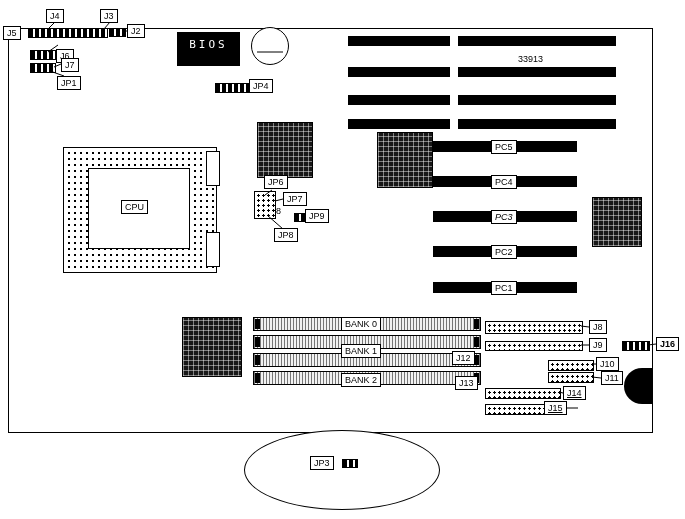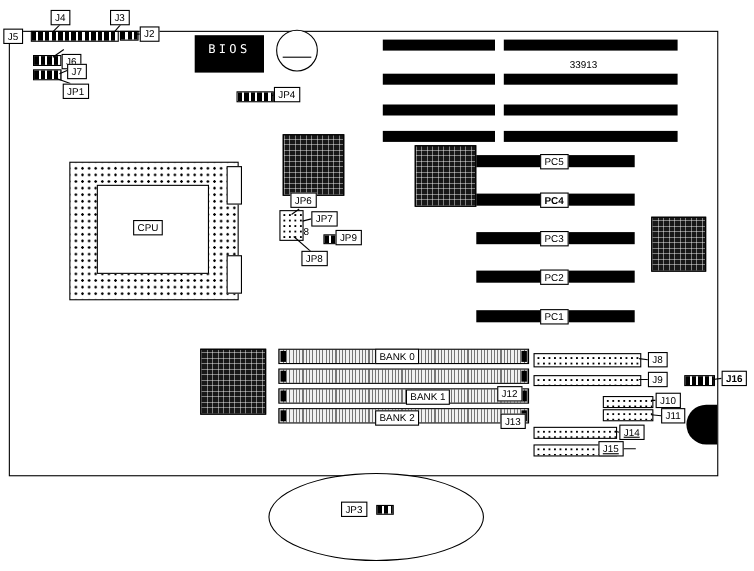--- a/index.html
+++ b/index.html
@@ -88,34 +88,34 @@
   <div class="lbl" style="left:264px;top:175px;">JP6</div>
   <div class="lbl" style="left:283px;top:192px;">JP7</div>
   <div class="txt" style="left:276px;top:206px;">8</div>
   <div class="lbl" style="left:274px;top:228px;">JP8</div>
   <div class="jblock" style="left:294px;top:213px;width:10px;height:7px;"></div>
   <div class="lbl" style="left:305px;top:209px;">JP9</div>
 
   <div class="pcibar" style="left:433px;top:141px;width:144px;height:11px;"></div>
   <div class="lbl" style="left:491px;top:140px;">PC5</div>
   <div class="pcibar" style="left:433px;top:176px;width:144px;height:11px;"></div>
-  <div class="lbl" style="left:491px;top:175px;font-weight:bold;">PC4</div>
+  <div class="lbl" style="left:491px;top:175px;">PC4</div>
   <div class="pcibar" style="left:433px;top:211px;width:144px;height:11px;"></div>
-  <div class="lbl" style="left:491px;top:210px;">PC3</div>
+  <div class="lbl" style="left:491px;top:210px;font-style:italic;">PC3</div>
   <div class="pcibar" style="left:433px;top:246px;width:144px;height:11px;"></div>
   <div class="lbl" style="left:491px;top:245px;">PC2</div>
   <div class="pcibar" style="left:433px;top:282px;width:144px;height:11px;"></div>
   <div class="lbl" style="left:491px;top:281px;">PC1</div>
 
   <div class="simm" style="left:253px;top:317px;width:226px;height:12px;"></div>
   <div class="simm" style="left:253px;top:335px;width:226px;height:12px;"></div>
   <div class="simm" style="left:253px;top:353px;width:226px;height:12px;"></div>
   <div class="simm" style="left:253px;top:371px;width:226px;height:12px;"></div>
   <div class="lbl" style="left:341px;top:317px;">BANK 0</div>
-  <div class="lbl" style="left:341px;top:354px;margin-left:28px;">BANK 1</div>
+  <div class="lbl" style="left:341px;top:344px;">BANK 1</div>
   <div class="lbl" style="left:341px;top:373px;">BANK 2</div>
   <div class="lbl" style="left:452px;top:351px;">J12</div>
   <div class="lbl" style="left:455px;top:376px;">J13</div>
 
   <div class="dconn" style="left:485px;top:321px;width:96px;height:11px;"></div>
   <div class="lbl" style="left:589px;top:320px;">J8</div>
   <div class="dconn" style="left:485px;top:341px;width:96px;height:8px;"></div>
   <div class="lbl" style="left:589px;top:338px;">J9</div>
   <div class="jblock" style="left:622px;top:341px;width:26px;height:8px;"></div>
   <div class="lbl" style="left:656px;top:337px;font-weight:bold;">J16</div>

